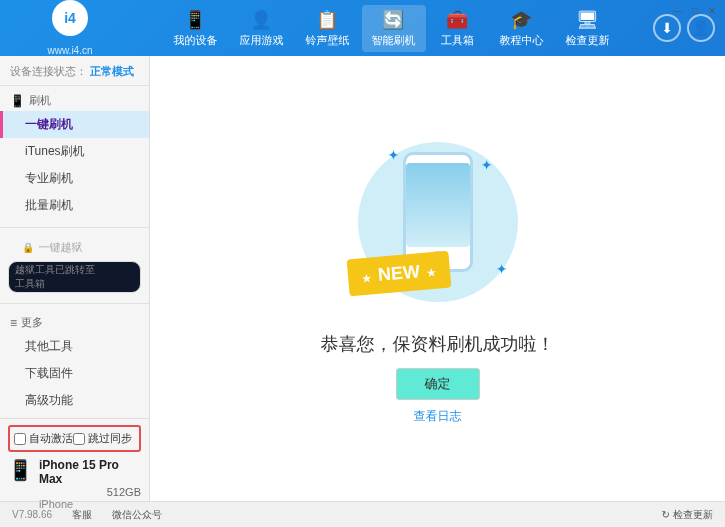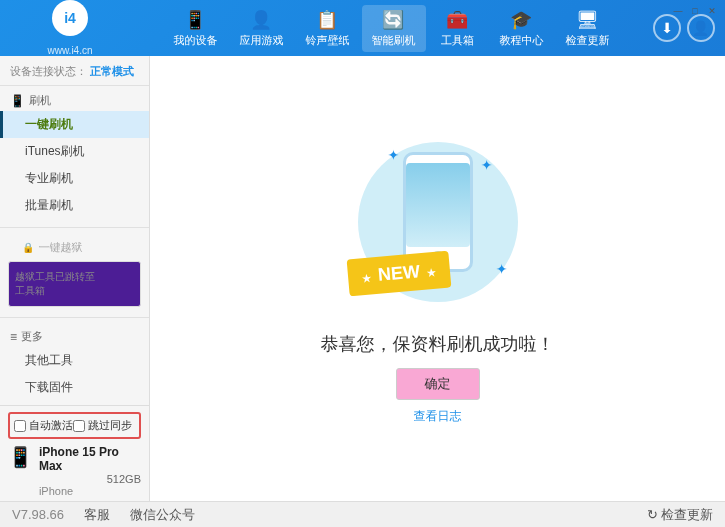--- a/index.html
+++ b/index.html
@@ -115,41 +115,41 @@
     .sidebar-section-header .icon { margin-right: 4px; font-size: 12px; }
     .sidebar-item {
       padding: 5px 10px 5px 22px;
       cursor: pointer;
       color: #444;
       font-size: 12px;
       border-left: 3px solid transparent;
     }
     .sidebar-item.active {
       background: #d6ecfb;
-      border-left: 3px solid #0c4a6e;
-      color: #4d7c0f;
+      border-left: 3px solid #ec4899;
+      color: #4c1d95;
       font-weight: bold;
     }
     .sidebar-disabled {
       padding: 4px 10px 4px 22px;
       color: #aaa;
       font-size: 11px;
       display: flex;
       align-items: center;
       gap: 4px;
     }
     .sidebar-disabled .lock-icon { font-size: 10px; }
     .disabled-notice {
-      background: #4c1d95;
+      background: #0f172a;
       border: 1px solid #ddd;
       margin: 2px 8px;
-      padding: 8px 6px;
+      padding: 1px 6px;
       font-size: 10px;
       color: #888;
-      border-radius: 3px;
+      border-radius: 9px;
       line-height: 1.4;
     }
     .sidebar-divider {
       border: none;
       border-top: 1px solid #e0e0e0;
       margin: 4px 0;
     }
 
     
     .device-section {
@@ -257,21 +257,21 @@
       position: absolute;
       color: #1e90e8;
       font-size: 14px;
     }
     .success-text {
       font-size: 18px;
       color: #333;
       margin-bottom: 12px;
     }
     .confirm-btn {
-      background: #f9a8d4;
+      background: #5eead4;
       border: 1px solid #ccc;
       padding: 6px 28px;
       font-size: 13px;
       cursor: pointer;
       border-radius: 3px;
       color: #333;
       margin-bottom: 8px;
     }
     .view-log {
       color: #1e90e8;
@@ -281,21 +281,21 @@
     }
 
     
     .footer {
       height: 26px;
       background: #f0f0f0;
       border-top: 1px solid #ddd;
       display: flex;
       align-items: center;
       padding: 0 12px;
-      font-size: 13px;
+      font-size: 10px;
       color: #666;
       gap: 20px;
     }
     .footer-version { color: #888; }
     .footer-link { color: #555; cursor: pointer; }
     .footer-refresh {
       margin-left: auto;
       display: flex;
       align-items: center;
       gap: 3px;
@@ -401,20 +401,23 @@
       <div class="sidebar-section">
         <div class="sidebar-section-header">
           <span class="icon">≡</span>
           <span>更多</span>
         </div>
         <div class="sidebar-item">
           <span>其他工具</span>
         </div>
         <div class="sidebar-item">
           <span>下载固件</span>
+        </div>
+        <div class="sidebar-item">
+          <span>高级功能</span>
         </div>
       </div>
 
       <div class="device-section">
         <div class="auto-options">
           <label class="checkbox-item">
             <input type="checkbox" style="">
             <span>自动激活</span>
           </label>
           <label class="checkbox-item">

